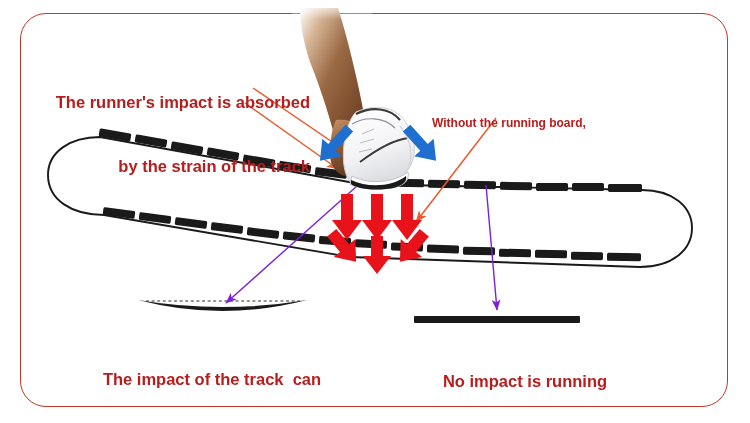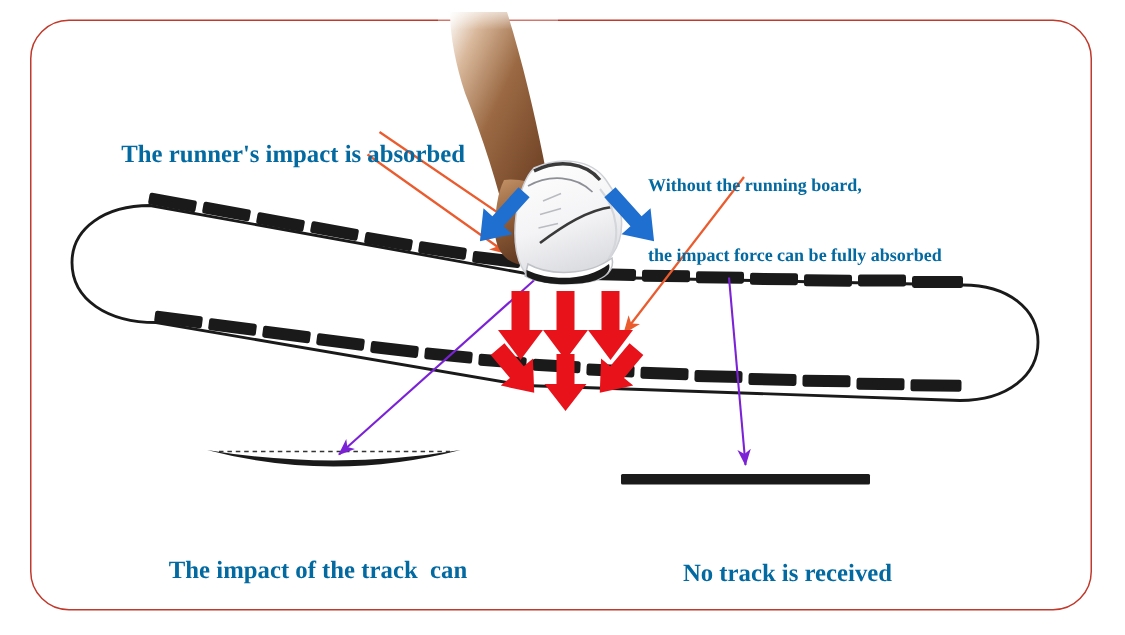--- a/index.html
+++ b/index.html
@@ -27,22 +27,22 @@
     pointer-events: none;
   }
   .svg-layer {
     position: absolute;
     left: 0; top: 0;
     width: 750px;
     height: 423px;
   }
   .caption {
     position: absolute;
-    color: #0369a1;
-    font-family: Liberation Serif, serif;
+    color: #b91c1c;
+    font-family: Liberation Sans, sans-serif;
     font-weight: 600;
     line-height: 1.30;
     white-space: pre;
   }
   #cap-tl {
     left: 38px;
     top: 49px;
     width: 272px;
     text-align: right;
     font-size: 16.5px;
@@ -255,30 +255,30 @@
         <path d="M -6,-16 L 6,-16 L 6,4 L 14,4 L 0,22 L -14,4 L -6,4 Z"></path>
       </g>
       <g transform="translate(414,245) rotate(40)">
         <path d="M -6,-16 L 6,-16 L 6,4 L 14,4 L 0,22 L -14,4 L -6,4 Z"></path>
       </g>
     </g>
   </svg>
 
   <div class="caption" id="cap-tl">
     <span class="cap-line">The runner's impact is absorbed</span>
+    <span class="cap-line">by the strain of the track</span>
   </div>
 
   <div class="caption" id="cap-tr">
     <span class="cap-line">Without the running board,</span>
-    <span class="cap-line">the impact force can be fully absorbed</span>
   </div>
 
   <div class="caption" id="cap-bl">
     <span class="cap-line">The impact of the track  can</span>
     
   </div>
 
   <div class="caption" id="cap-br">
-    <span class="cap-line">No track is received</span>
+    <span class="cap-line">No impact is running</span>
     
   </div>
 
 </div>
 
 </body></html>

